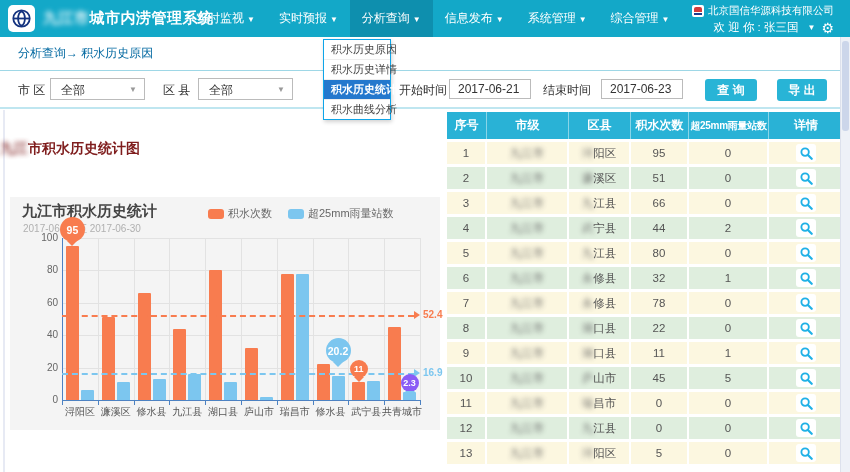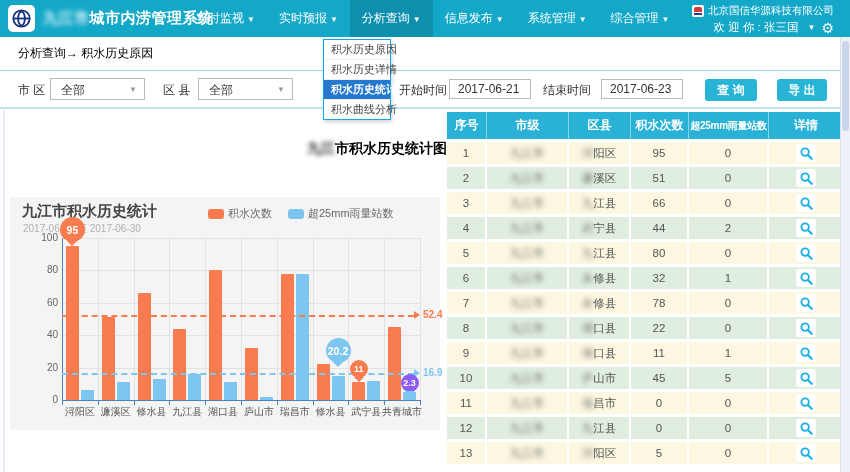--- a/index.html
+++ b/index.html
@@ -17,38 +17,38 @@
   .header-right{position:absolute;right:16px;top:4px;text-align:right;color:#fff;}
   .company-line{display:flex;align-items:center;justify-content:flex-end;gap:4px;font-size:10.5px;}
   .company-icon{width:12px;height:12px;background:#fff;border-radius:2px;position:relative;display:inline-block;}
   .company-icon::before{content:"";position:absolute;left:2px;top:2px;width:8px;height:5px;background:#d23c3c;border-radius:2px 2px 0 0;}
   .company-icon::after{content:"";position:absolute;left:2px;top:8px;width:8px;height:2px;background:#1c3f90;}
   .welcome-line{display:flex;align-items:center;justify-content:flex-end;gap:6px;font-size:11.5px;margin-top:2px;}
   .gear{font-size:14px;line-height:14px;cursor:pointer;}
 
   
   .bc-bar{position:absolute;left:0;top:37px;width:850px;height:33px;background:#fff;border-bottom:1px solid #9ed7e6;}
-  .bc-text{position:absolute;left:18px;top:0;line-height:33px;font-size:12px;color:#000000;}
+  .bc-text{position:absolute;left:18px;top:0;line-height:33px;font-size:12px;color:#0369a1;}
   .filter-bar{position:absolute;left:0;top:71px;width:850px;height:36px;background:#fff;border-bottom:2px solid #bfe6f0;}
   .lbl{position:absolute;top:11px;font-size:12px;color:#333;white-space:nowrap;}
   .selectbox{position:absolute;top:7px;width:95px;height:22px;border:1px solid #bbb;background:#fff;font-size:12px;line-height:22px;padding-left:10px;color:#333;box-sizing:border-box;cursor:pointer;}
   .selcaret{position:absolute;right:7px;top:0;font-size:8px;color:#999;}
   .inputbox{position:absolute;top:8px;width:82px;height:20px;border:1px solid #bbb;background:#fff;font-size:12px;line-height:18px;padding:0 0 0 8px;color:#333;box-sizing:border-box;font-family:"Liberation Sans","DejaVu Sans",sans-serif;}
   .btn{position:absolute;top:8px;height:22px;border-radius:3px;background:#28b4d6;color:#fff;font-size:12px;font-weight:bold;text-align:center;line-height:22px;cursor:pointer;}
 
   
   .menu{position:absolute;left:323px;top:39px;width:66px;background:#fff;border:1px solid #0ea5e9;z-index:50;box-shadow:1px 2px 4px rgba(0,0,0,.18);}
   .menu-item{height:19px;line-height:19px;padding-left:7px;font-size:11px;color:#444;border-bottom:1px solid #eee;cursor:pointer;white-space:nowrap;}
   .menu-item:last-child{border-bottom:none;}
   .menu-item.active{background:#2478cd;color:#fff;font-weight:bold;}
 
   .content-edge{position:absolute;left:3px;top:110px;width:2px;height:362px;background:#e7eaf4;}
 
   
-  .chart-outer-title{position:absolute;left:0;top:140px;width:447px;text-align:right;font-size:14px;font-weight:bold;color:#000000;}
+  .chart-outer-title{position:absolute;left:0;top:140px;width:447px;text-align:left;font-size:14px;font-weight:bold;color:#7f1d1d;}
   .chart-card{position:absolute;left:10px;top:197px;width:430px;height:233px;background:#f4f4f4;}
   .chart-title{position:absolute;left:12px;top:5px;font-size:15px;font-weight:bold;color:#444;}
   .chart-subtitle{position:absolute;left:13px;top:25px;font-size:10px;color:#b0b0b0;}
   .legend{position:absolute;left:198px;top:9px;display:flex;gap:16px;align-items:center;font-size:11px;color:#666;}
   .legend-item{display:flex;align-items:center;gap:4px;cursor:pointer;}
   .swatch{width:16px;height:10px;border-radius:3px;display:inline-block;}
   #plot{position:absolute;left:52px;top:41px;width:358px;height:162px;overflow:visible;}
   .gl-h{position:absolute;left:0;width:358px;height:1px;background:#e2e2e2;}
   .gl-v{position:absolute;top:0;width:1px;height:162px;background:#e2e2e2;}
   .yaxis{position:absolute;left:0;top:0;width:1px;height:162px;background:#4d82c2;}

